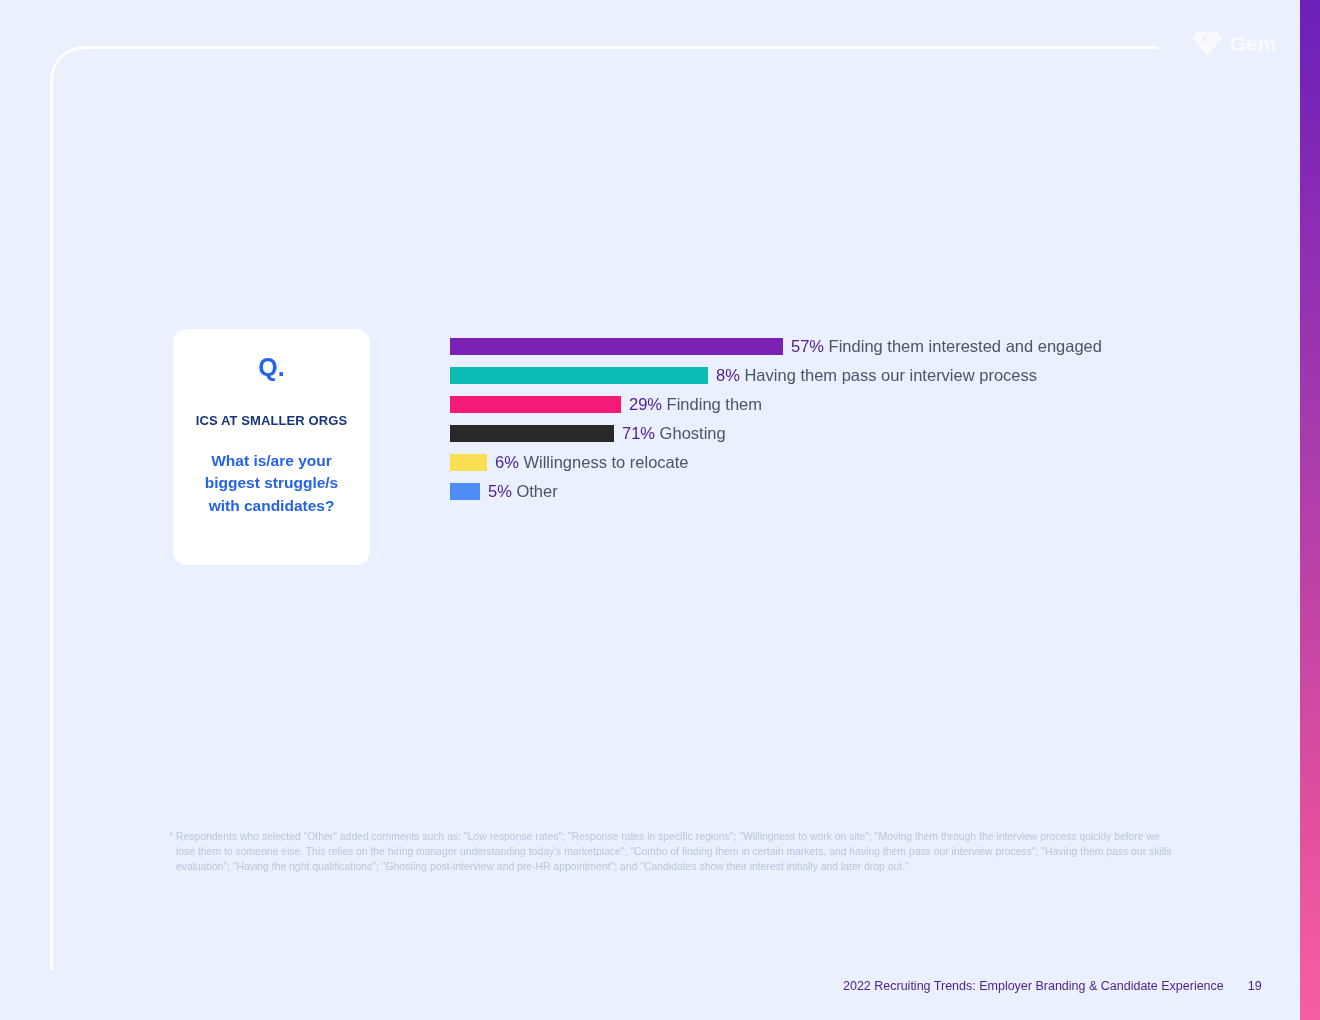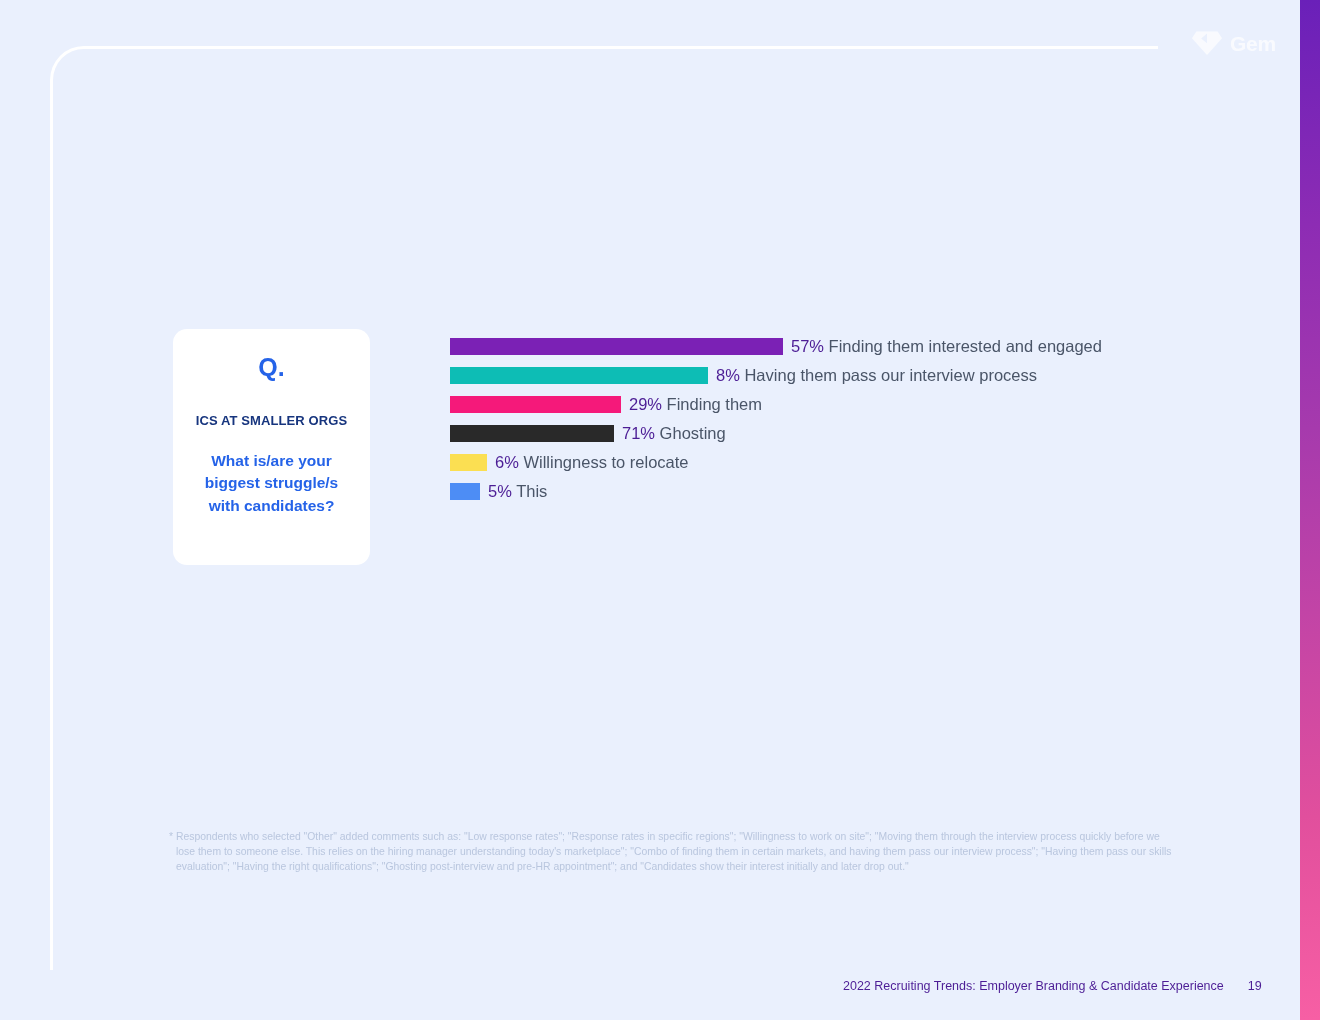--- a/index.html
+++ b/index.html
@@ -191,21 +191,21 @@
     <div class="bar-row">
       <div class="bar-fill" style="width: 164px; background: rgb(41, 41, 41);"></div>
       <div class="bar-caption"><span class="pct">71%</span><span class="lbl"> Ghosting</span></div>
     </div>
     <div class="bar-row">
       <div class="bar-fill" style="width: 37px; background: rgb(251, 223, 82);"></div>
       <div class="bar-caption"><span class="pct">6%</span><span class="lbl"> Willingness to relocate</span></div>
     </div>
     <div class="bar-row">
       <div class="bar-fill" style="width: 30px; background: rgb(77, 141, 245);"></div>
-      <div class="bar-caption"><span class="pct">5%</span><span class="lbl"> This</span></div>
+      <div class="bar-caption"><span class="pct">5%</span><span class="lbl"> Other</span></div>
     </div>
   </div>
 
 <div id="footnote">* Respondents who selected "Other" added comments such as: "Low response rates"; "Response rates in specific regions"; "Willingness to work on site"; "Moving them through the interview process quickly before we lose them to someone else. This relies on the hiring manager understanding today's marketplace"; "Combo of finding them in certain markets, and having them pass our interview process"; "Having them pass our skills evaluation"; "Having the right qualifications"; "Ghosting post-interview and pre-HR appointment"; and "Candidates show their interest initially and later drop out."</div>
 
 <div id="footer">
   <span>2022 Recruiting Trends: Employer Branding &amp; Candidate Experience</span>
   <span>19</span>
 </div>
 

